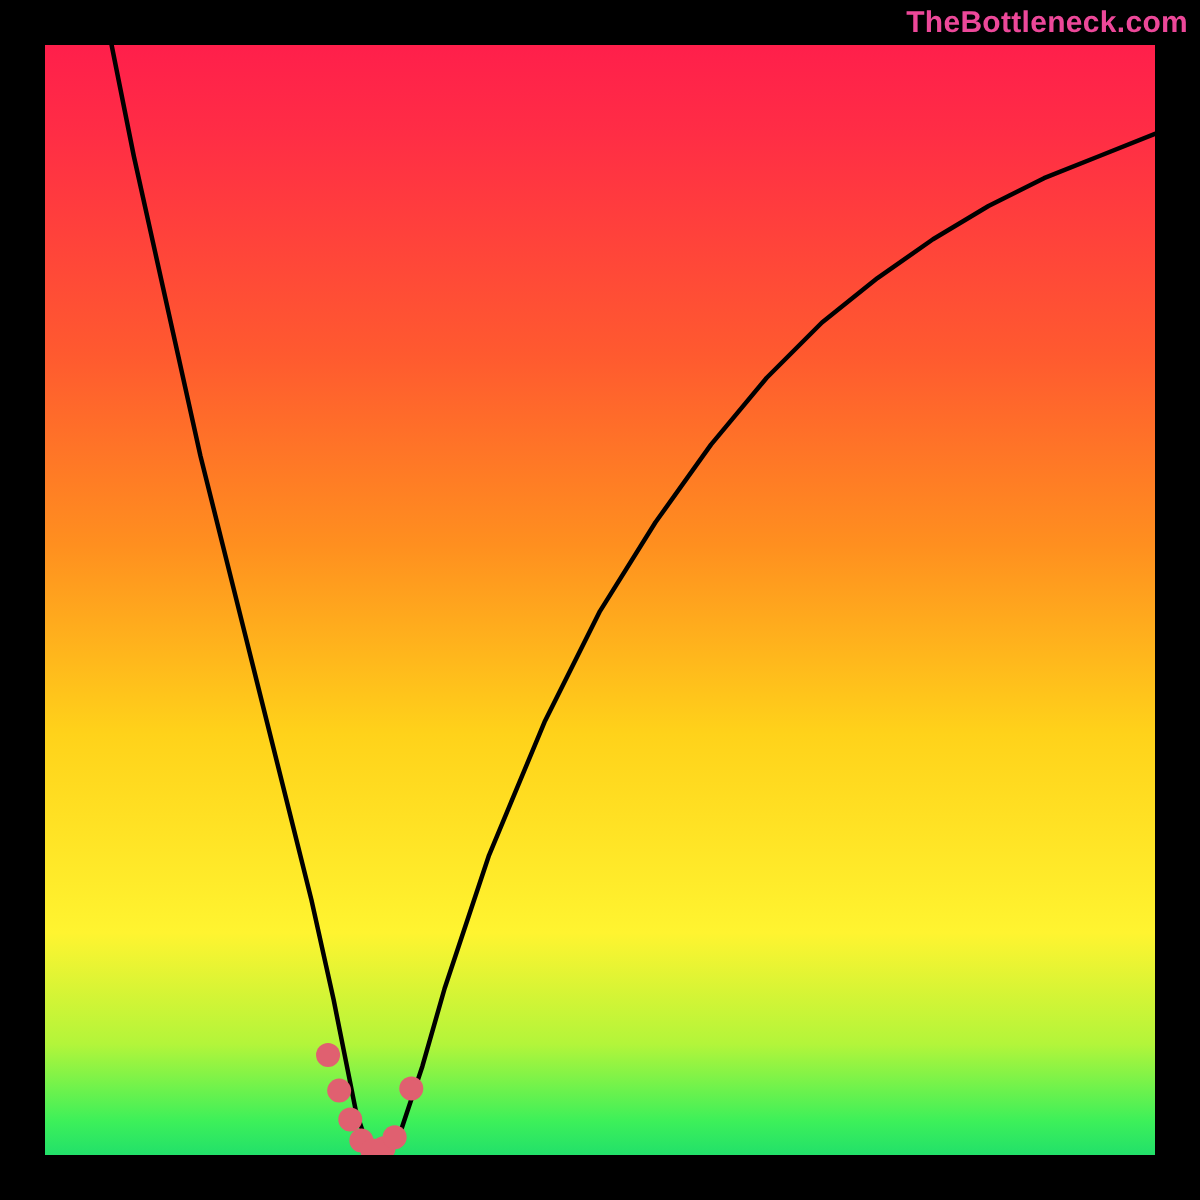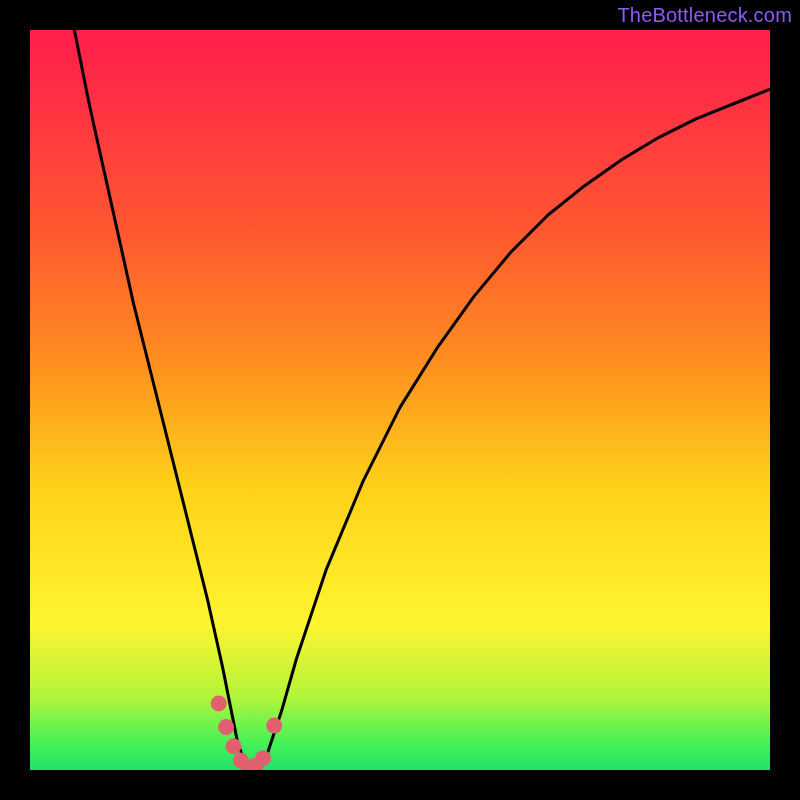--- a/index.html
+++ b/index.html
@@ -37,22 +37,22 @@
       #b3f53a 90%,
       #3cf05a 97%,
       #22e06a 100%
     );
   }
   .watermark {
     position: absolute;
     top: 4px;
     right: 8px;
     font-size: 20px;
-    font-weight: 400;
-    color: #8b5cf6;
+    font-weight: 700;
+    color: #ec4899;
     letter-spacing: 0.2px;
     user-select: none;
   }
   svg.curve {
     position: absolute;
     top: 0;
     left: 0;
     width: 740px;
     height: 740px;
   }

